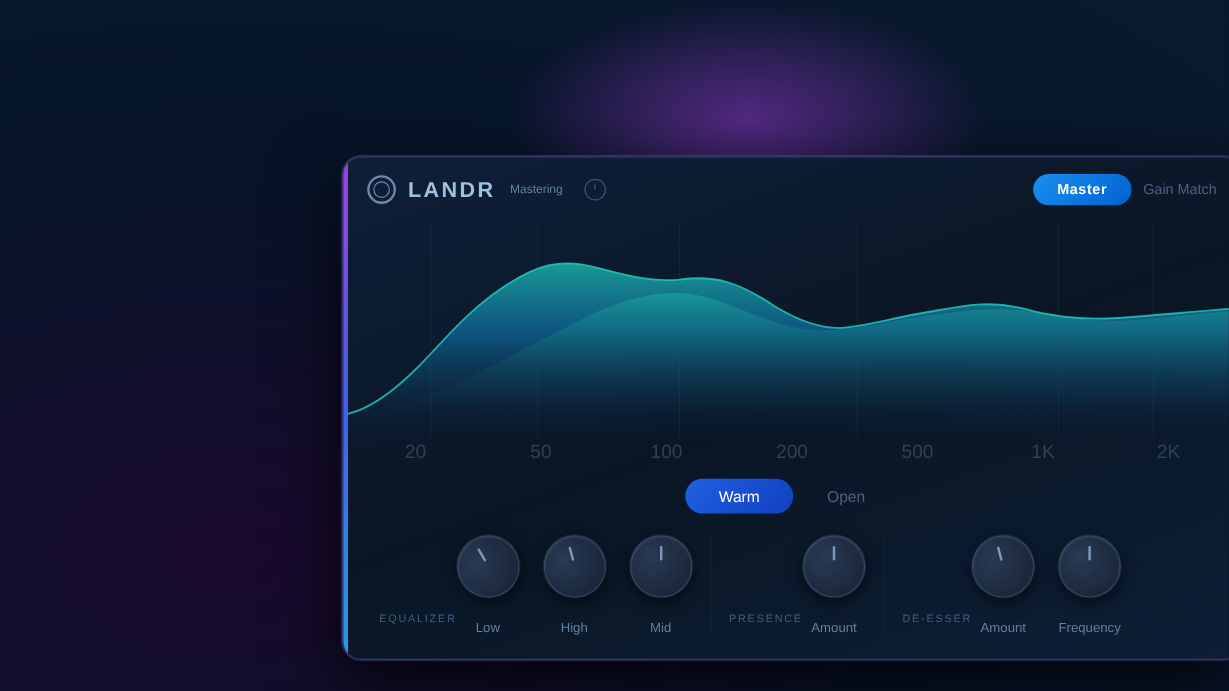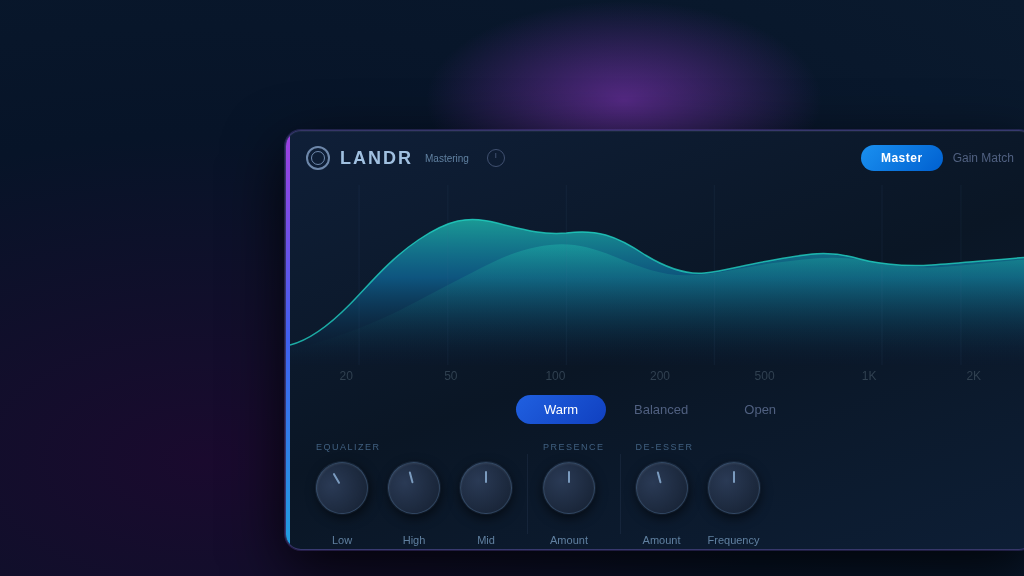--- a/index.html
+++ b/index.html
@@ -168,21 +168,21 @@
 
     
     .freq-labels {
       display: flex;
       padding: 4px 8px 4px 8px;
       position: relative;
       z-index: 3;
     }
 
     .freq-label {
-      font-size: 12px;
+      font-size: 16px;
       color: #304050;
       flex: 1;
       text-align: center;
     }
 
     
     .character-section {
       display: flex;
       justify-content: center;
       gap: 0;
@@ -209,22 +209,22 @@
     
     .controls-section {
       display: flex;
       padding: 10px 30px 10px 30px;
       gap: 0;
       align-items: flex-start;
     }
 
     .control-group {
       display: flex;
-      flex-direction: column;
-      align-items: flex-start;
+      flex-direction: row;
+      align-items: flex-end;
       position: relative;
     }
 
     .control-group-label {
       font-size: 9px;
       color: #406080;
       letter-spacing: 1.5px;
       text-transform: uppercase;
       margin-bottom: 10px;
       text-align: center;
@@ -344,21 +344,20 @@
     <span class="freq-label">50</span>
     <span class="freq-label">100</span>
     <span class="freq-label">200</span>
     <span class="freq-label">500</span>
     <span class="freq-label">1K</span>
     <span class="freq-label">2K</span>
   </div>
 
   <div class="character-section">
     <button class="char-btn active">Warm</button>
-    <button class="char-btn">Balanced</button>
     <button class="char-btn">Open</button>
   </div>
 
   <div class="controls-section">
 
     <div class="control-group">
       <span class="control-group-label">EQUALIZER</span>
       <div class="knobs-row">
         <div class="knob-container">
           <div class="knob pos-7"></div>

